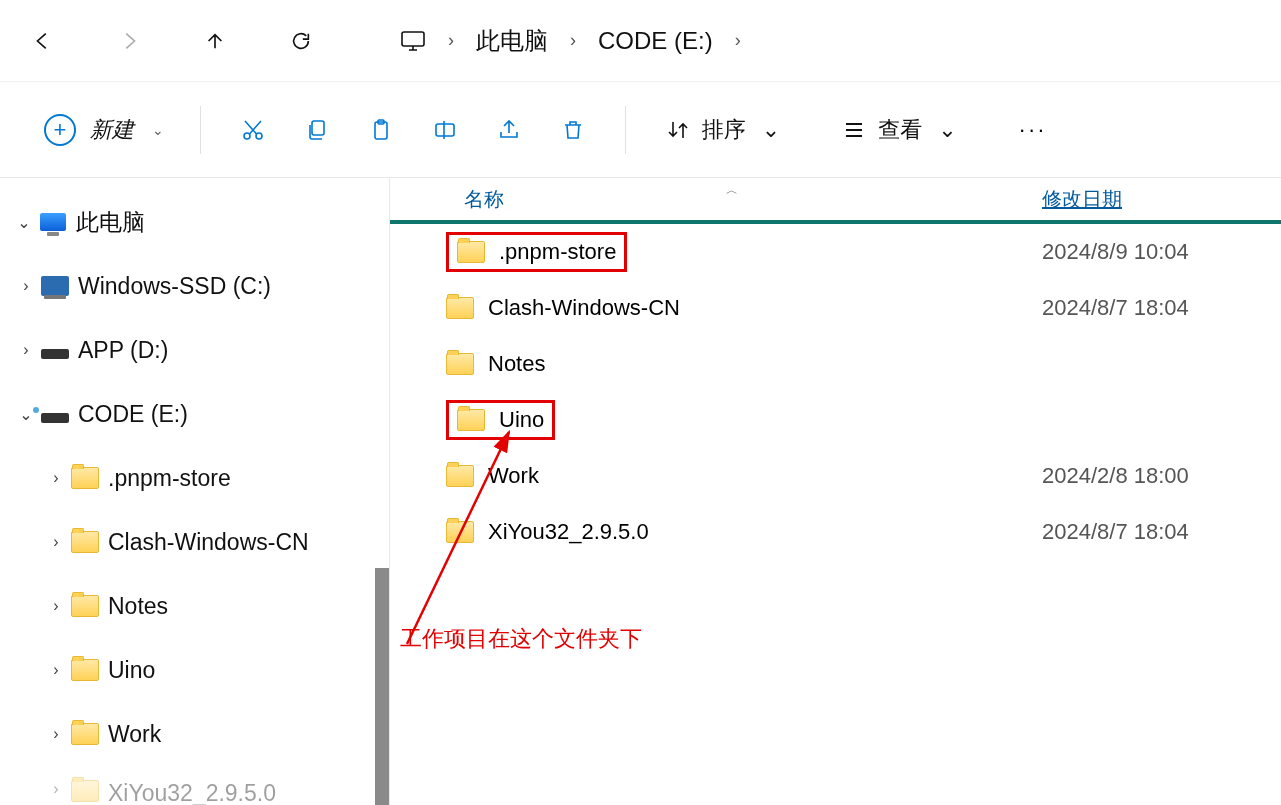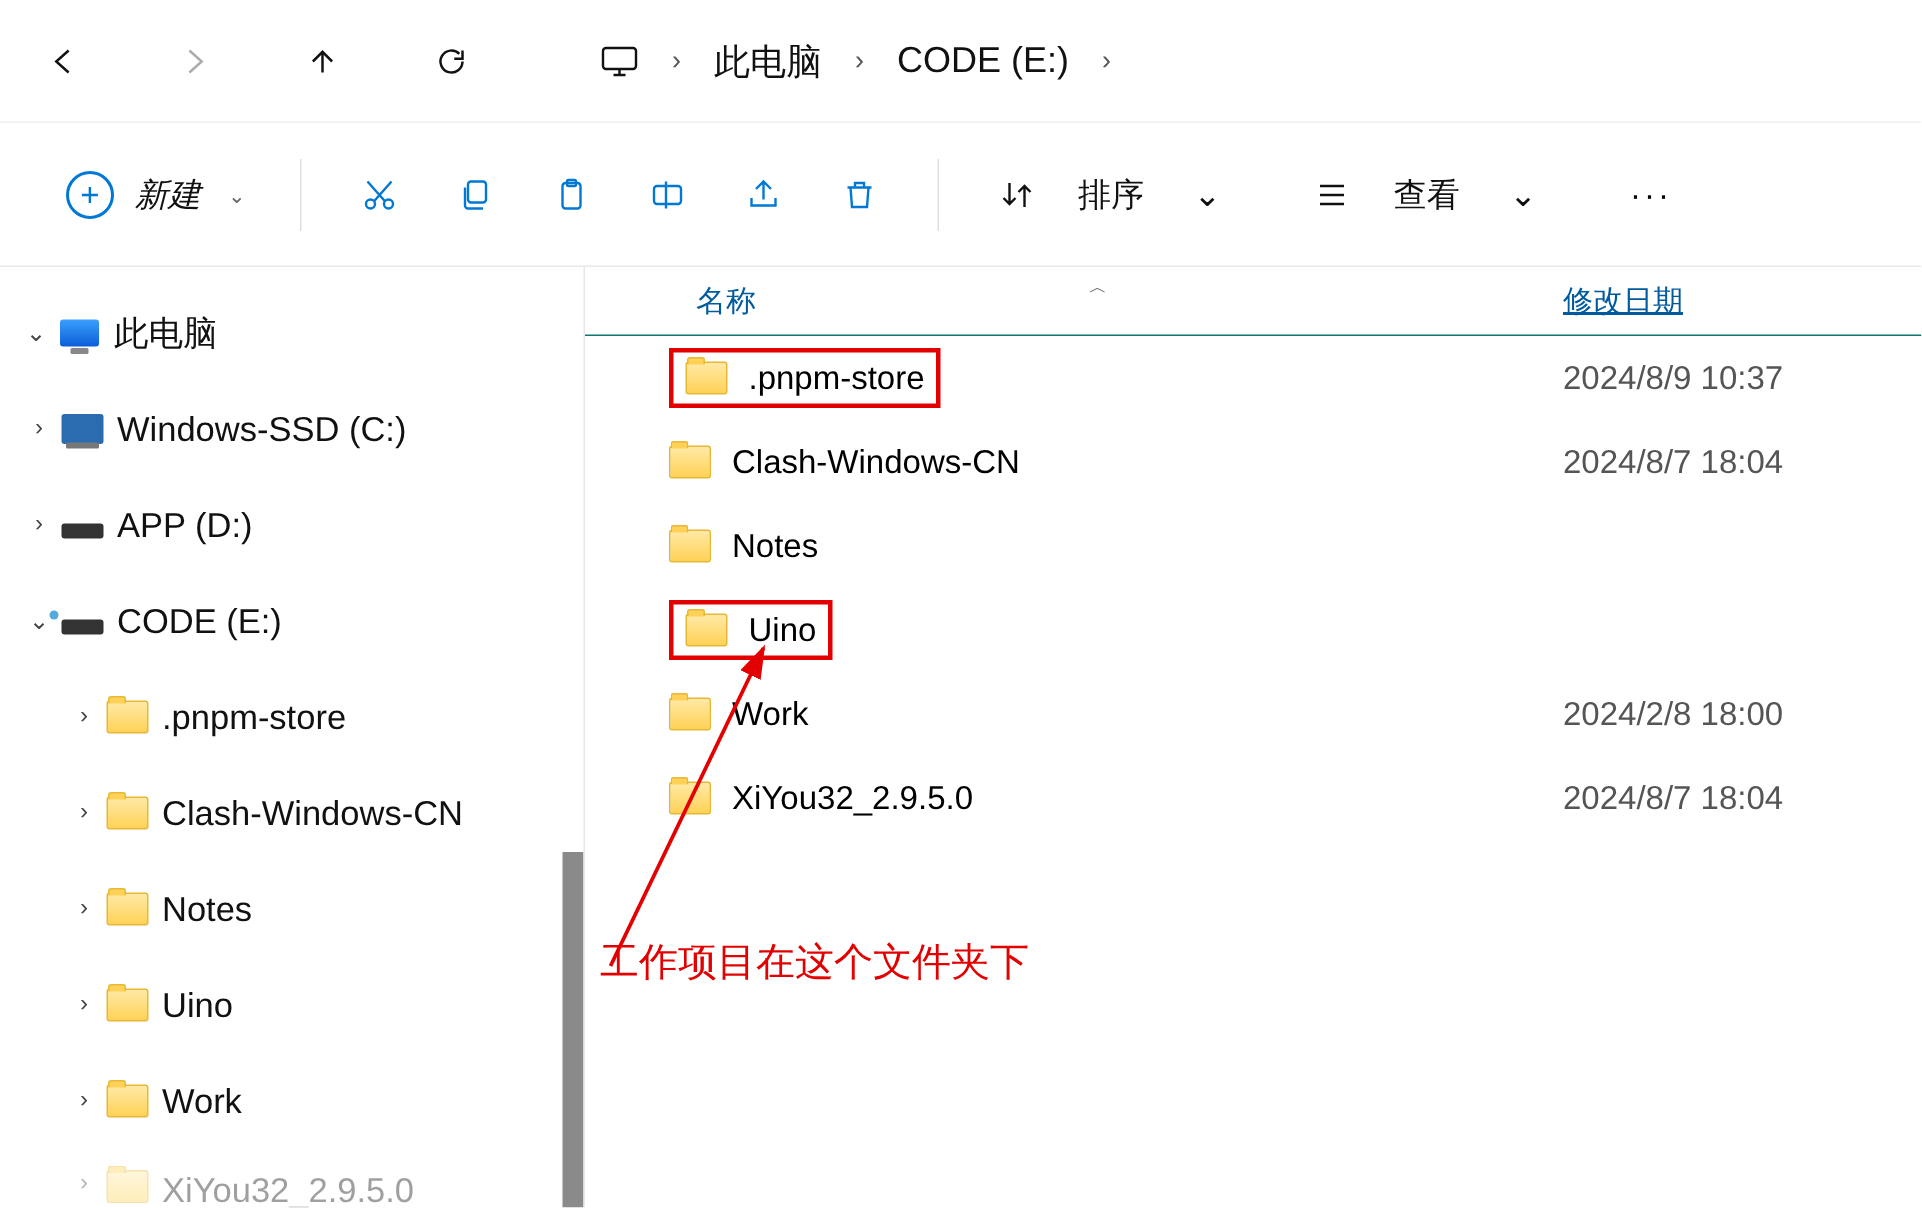--- a/index.html
+++ b/index.html
@@ -15,52 +15,52 @@
     .breadcrumb-item { font-size: 24px; color: #111; }
 
     
     .toolbar { height: 96px; display: flex; align-items: center; padding: 0 28px; border-bottom: 1px solid #e8e8e8; }
     .toolbar-divider { width: 1px; height: 48px; background: #e0e0e0; margin: 0 20px; }
     .toolbar-btn { height: 46px; display: flex; align-items: center; justify-content: center; padding: 0 12px; margin: 0 8px; border-radius: 4px; }
     .toolbar-btn svg { width: 24px; height: 24px; }
     .new-btn { display: flex; align-items: center; gap: 14px; padding: 0 8px; }
     .new-btn-circle { width: 32px; height: 32px; border: 2px solid #0078d4; border-radius: 50%; display: flex; align-items: center; justify-content: center; color: #0078d4; font-size: 22px; font-weight: 100; }
     .new-btn-label { font-size: 22px; color: #111; font-style: italic; }
-    .sort-btn, .view-btn { display: flex; align-items: center; gap: 29px; }
+    .sort-btn, .view-btn { display: flex; align-items: center; gap: 12px; }
     .sort-btn span, .view-btn span { font-size: 22px; color: #111; }
     .more-btn { font-size: 22px; letter-spacing: 2px; }
 
     
     .main { display: flex; height: calc(805px - 82px - 96px); }
 
     
     .sidebar { width: 390px; border-right: 1px solid #e8e8e8; padding-top: 12px; overflow: hidden; position: relative; }
     .sidebar-scroll { position: absolute; right: 0; top: 390px; width: 14px; height: 240px; background: #8a8a8a; }
     .tree-item { display: flex; align-items: center; height: 64px; font-size: 23px; color: #111; }
     .tree-item .chev { width: 24px; display: flex; justify-content: center; font-size: 16px; color: #444; }
     .tree-item .icon-slot { width: 34px; display: flex; justify-content: center; margin-right: 6px; }
     .tree-level-0 { padding-left: 12px; }
     .tree-level-1 { padding-left: 14px; }
     .tree-level-2 { padding-left: 44px; }
 
     
     .file-list { flex: 1; position: relative; }
-    .list-header { display: flex; align-items: center; height: 46px; border-bottom: 1px solid #0f766e; color: #005a9e; font-size: 20px; }
+    .list-header { display: flex; align-items: center; height: 46px; border-bottom: 4px solid #0f766e; color: #005a9e; font-size: 20px; }
     .col-name { width: 640px; padding-left: 74px; position: relative; }
     .col-name-sort { position: absolute; left: 336px; top: -4px; font-size: 12px; color: #666; }
     .col-date { flex: 1; padding-left: 12px; text-decoration: underline; }
     .list-row { display: flex; align-items: center; height: 56px; }
     .row-name { width: 640px; display: flex; align-items: center; gap: 14px; padding-left: 56px; font-size: 22px; }
     .row-date { flex: 1; padding-left: 12px; font-size: 22px; color: #555; }
     .folder-icon { width: 28px; height: 22px; background: linear-gradient(#ffe9a6,#ffd257); border: 1px solid #e6b835; border-radius: 2px; position: relative; }
     .folder-icon::before { content: ""; position: absolute; top: -4px; left: 0; width: 10px; height: 4px; background: #ffd257; border: 1px solid #e6b835; border-bottom: none; border-radius: 2px 2px 0 0; }
 
     .highlight-box { border: 3px solid #e30000; padding: 4px 8px; display: inline-flex; align-items: center; gap: 14px; }
 
-    .annotation { position: absolute; left: 10px; top: 446px; color: #e30000; font-size: 26px; }
+    .annotation { position: absolute; left: 10px; top: 446px; color: #e30000; font-size: 22px; }
     .arrow-svg { position: absolute; left: 13px; top: 246px; }
 
     
     .drive-ssd { width: 28px; height: 20px; background: #2b6cb0; border-radius: 2px; position: relative; }
     .drive-ssd::after { content:""; position:absolute; bottom:-3px; left:3px; width:22px; height:4px; background:#777; border-radius:1px;}
     .drive-hdd { width: 28px; height: 10px; background: #333; border-radius: 2px; margin-top: 8px;}
     .drive-hdd.light::before{content:"";position:absolute;width:6px;height:6px;background:#5ad;border-radius:50%;margin-left:-8px;margin-top:-6px;}
     .pc-icon { width:26px; height:18px; background:linear-gradient(#3aa0ff,#0b5ed7); border-radius:2px; position:relative;}
     .pc-icon::after{content:"";position:absolute;bottom:-5px;left:7px;width:12px;height:4px;background:#888;border-radius:1px;}
 
@@ -256,21 +256,21 @@
     </div>
 
     <div id="rows">
         <div class="list-row">
           <div class="row-name">
             <span class="highlight-box">
               <span class="folder-icon"></span>
               <span>.pnpm-store</span>
             </span>
           </div>
-          <div class="row-date">2024/8/9 10:37</div>
+          <div class="row-date">2024/8/9 10:04</div>
         </div>
         <div class="list-row">
           <div class="row-name">
             <span class="folder-icon"></span>
             <span>Clash-Windows-CN</span>
           </div>
           <div class="row-date">2024/8/7 18:04</div>
         </div>
         <div class="list-row">
           <div class="row-name">

